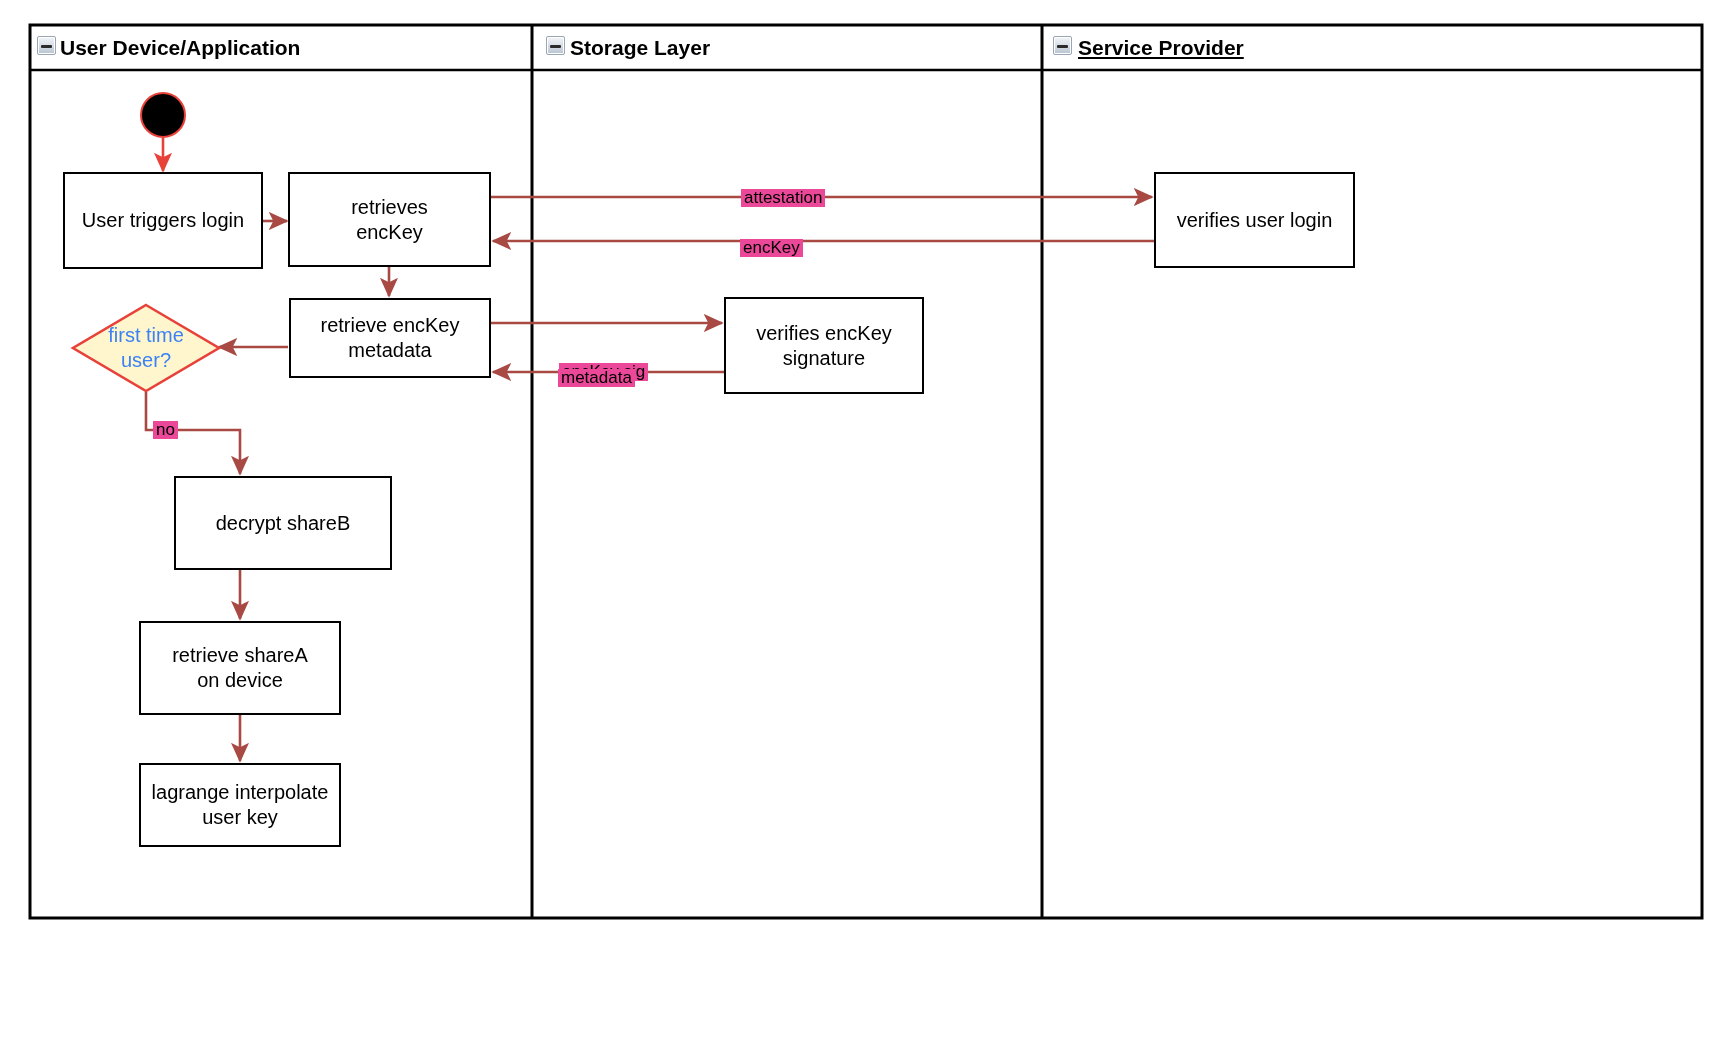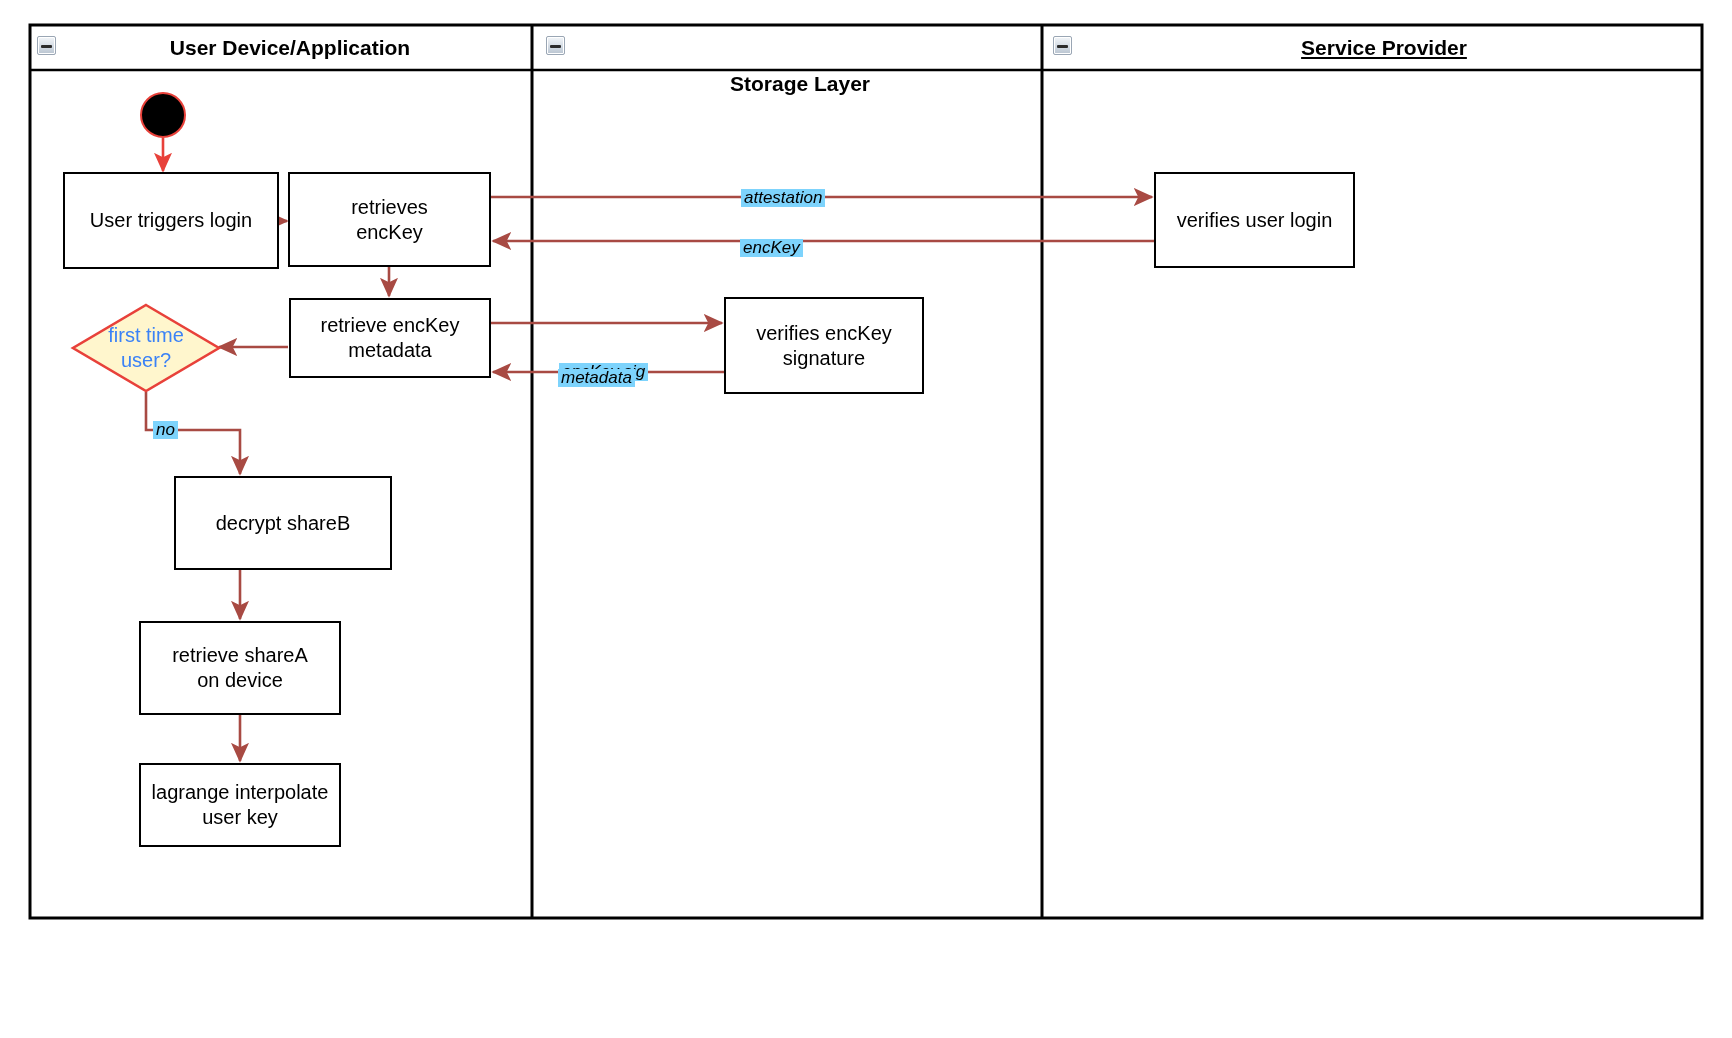--- a/index.html
+++ b/index.html
@@ -24,21 +24,21 @@
     top: 0;
     width: 1732px;
     height: 1038px;
   }
   
   .lane-title {
     position: absolute;
     font-weight: bold;
     font-size: 21px;
     color: #000000;
-    text-align: center;
+    text-align: left;
     line-height: 40px;
     white-space: nowrap;
   }
   .collapse-icon {
     position: absolute;
     width: 19px;
     height: 19px;
     box-sizing: border-box;
     border: 1px solid #9aa6b4;
     border-radius: 2px;
@@ -90,26 +90,25 @@
     box-sizing: border-box;
     border-radius: 50%;
     background: #000000;
     border: 2px solid #e8413a;
   }
   
   .edge-label {
     position: absolute;
     font-size: 17px;
     color: #000000;
-    background: #7dd3fc;
+    background: #ec4899;
     padding: 0 3px;
     white-space: nowrap;
     line-height: 18px;
     z-index: 2;
-    font-style: italic;
   }
 </style>
 </head>
 <body>
 
 <div id="canvas">
 
   <svg id="swimlane-svg" viewBox="0 0 1732 1038">
     <defs>
       <marker id="arrow" viewBox="0 0 12 12" refX="10.5" refY="6" markerWidth="8" markerHeight="8" orient="auto-start-reverse">
@@ -154,28 +153,28 @@
       <path d="M 240 714 L 240 761" stroke="#a84a43" marker-end="url(#arrow)"></path>
     </g>
 
     <polygon points="146,305 219,348 146,391 73,348" fill="#fff6cd" stroke="#e8413a" stroke-width="2.6"></polygon>
   </svg>
 
   <div class="collapse-icon" style="left:37px; top:36px;"></div>
   <div class="lane-title" style="left:60px; top:28px; width:460px;">User Device/Application</div>
 
   <div class="collapse-icon" style="left:546px; top:36px;"></div>
-  <div class="lane-title" style="left:570px; top:28px; width:460px;margin-top:36px;">Storage Layer</div>
+  <div class="lane-title" style="left:570px; top:28px; width:460px;">Storage Layer</div>
 
   <div class="collapse-icon" style="left:1053px; top:36px;"></div>
   <div class="lane-title" style="left:1078px; top:28px; width:612px;text-decoration:underline;">Service Provider</div>
 
   <div class="start-node" style="left:140px; top:92px; width:46px; height:46px;"></div>
 
-  <div class="node" style="left:63px; top:172px; width:216px; height:97px;">User triggers login</div>
+  <div class="node" style="left:63px; top:172px; width:200px; height:97px;">User triggers login</div>
 
   <div class="node" style="left:288px; top:172px; width:203px; height:95px;">retrieves
 encKey</div>
 
   <div class="node" style="left:289px; top:298px; width:202px; height:80px;">retrieve encKey
 metadata</div>
 
   <div class="node decision" style="left:73px; top:305px; width:146px; height:86px;">
     <span class="decision-label">first time
 user?</span>

